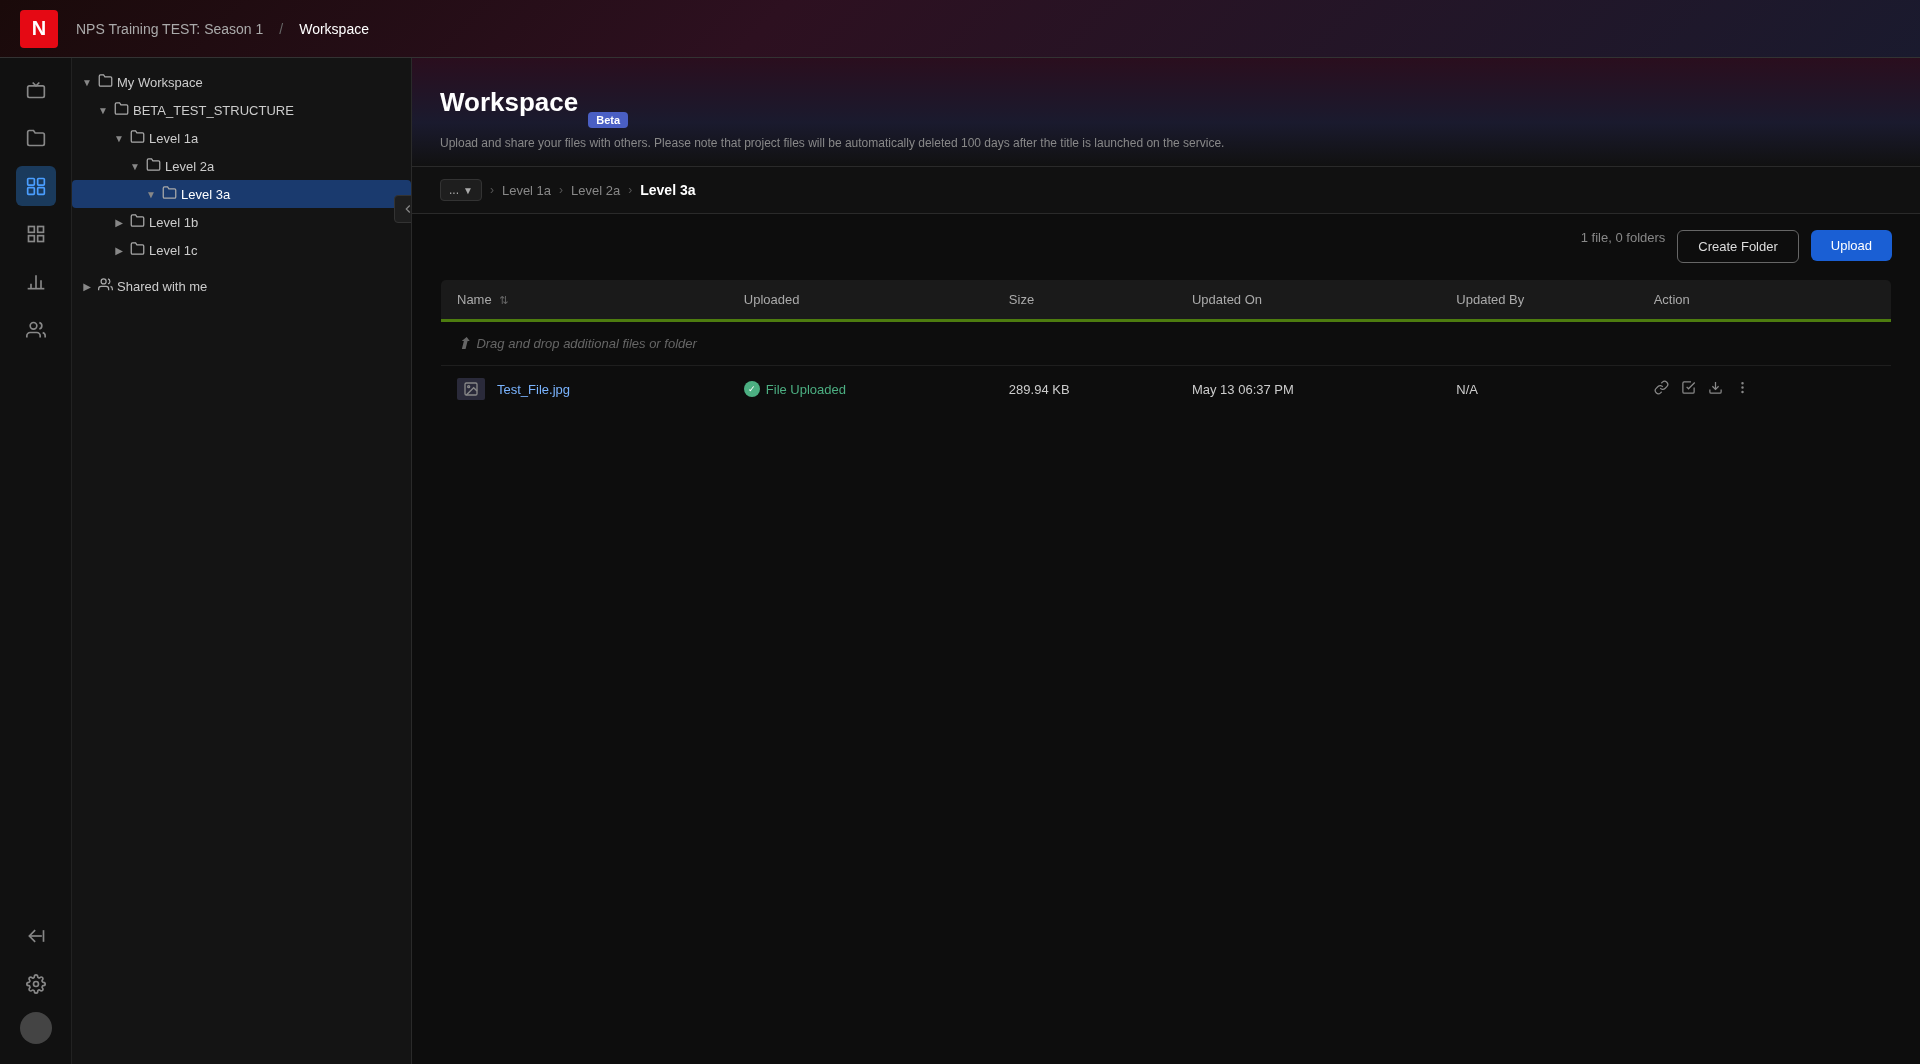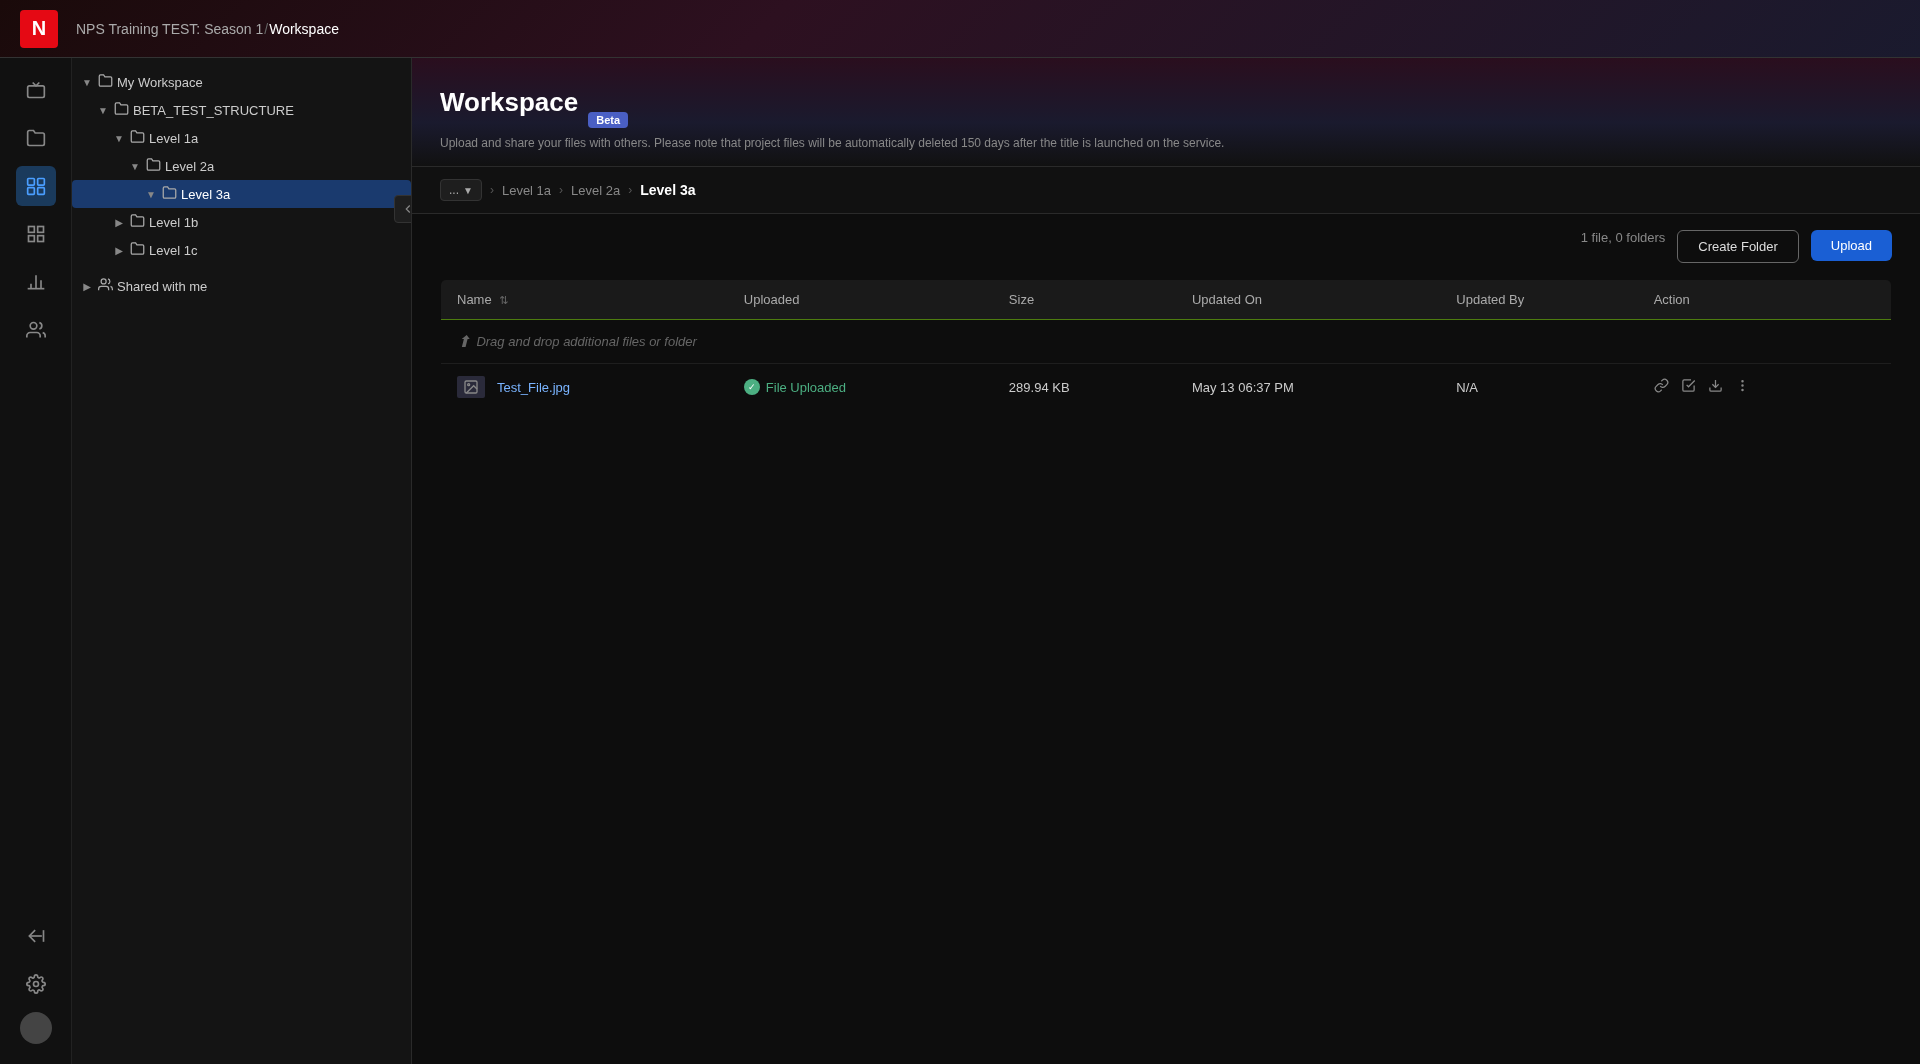--- a/index.html
+++ b/index.html
@@ -35,21 +35,21 @@
       font-weight: 900;
       font-size: 20px;
       color: white;
       border-radius: 4px;
       flex-shrink: 0;
       margin-right: 8px;
     }
     .breadcrumb {
       display: flex;
       align-items: center;
-      gap: 1px;
+      gap: 16px;
       color: #aaa;
       font-size: 14px;
     }
     .breadcrumb-separator {
       color: #666;
     }
     .breadcrumb-current {
       color: #fff;
       font-weight: 500;
     }
@@ -283,21 +283,21 @@
       border-radius: 6px;
       overflow: hidden;
     }
     .file-table th {
       background: #1a1a1a;
       padding: 12px 16px;
       text-align: left;
       font-weight: 500;
       color: #aaa;
       font-size: 13px;
-      border-bottom: 1px solid #4d7c0f;
+      border-bottom: 3px solid #4d7c0f;
     }
     .file-table td {
       padding: 12px 16px;
       border-bottom: 1px solid #1e1e1e;
       color: #ccc;
       font-size: 13px;
     }
     .file-table tr:last-child td { border-bottom: none; }
 
     .sort-icon {
@@ -528,21 +528,21 @@
     </div>
   </div>
 
   <div class="content-area">
 
     <div class="page-header">
       <div class="page-title-row">
         <span class="page-title">Workspace</span>
         <span class="beta-badge">Beta</span>
       </div>
-      <div class="page-subtitle">Upload and share your files with others. Please note that project files will be automatically deleted 150 days after the title is launched on the service.</div>
+      <div class="page-subtitle">Upload and share your files with others. Please note that project files will be automatically deleted 100 days after the title is launched on the service.</div>
     </div>
 
     <div class="breadcrumb-nav">
       <div class="bc-ellipsis-btn">
         <span>...</span>
         <span style="font-size:10px;">▼</span>
       </div>
       <span class="bc-arrow">›</span>
       <div class="bc-item">
         <span>Level 1a</span>

